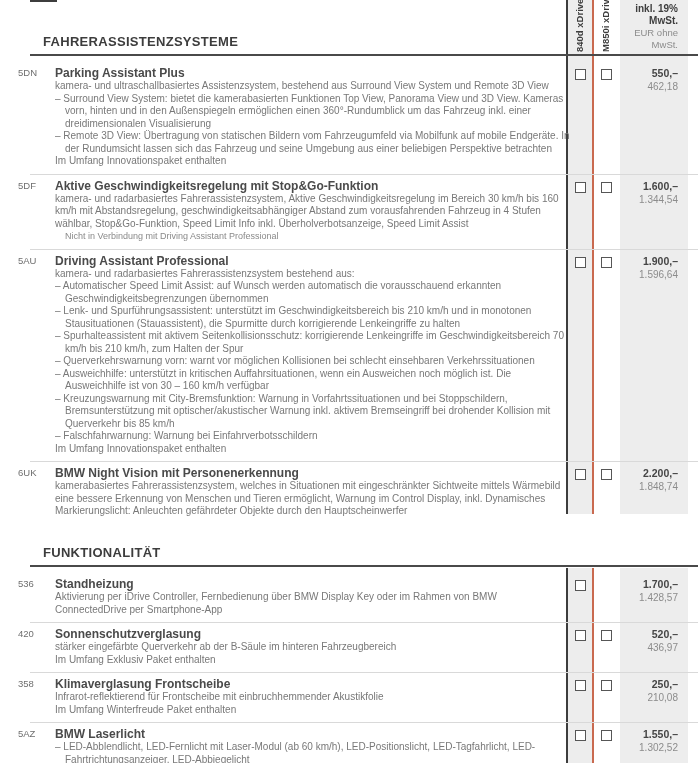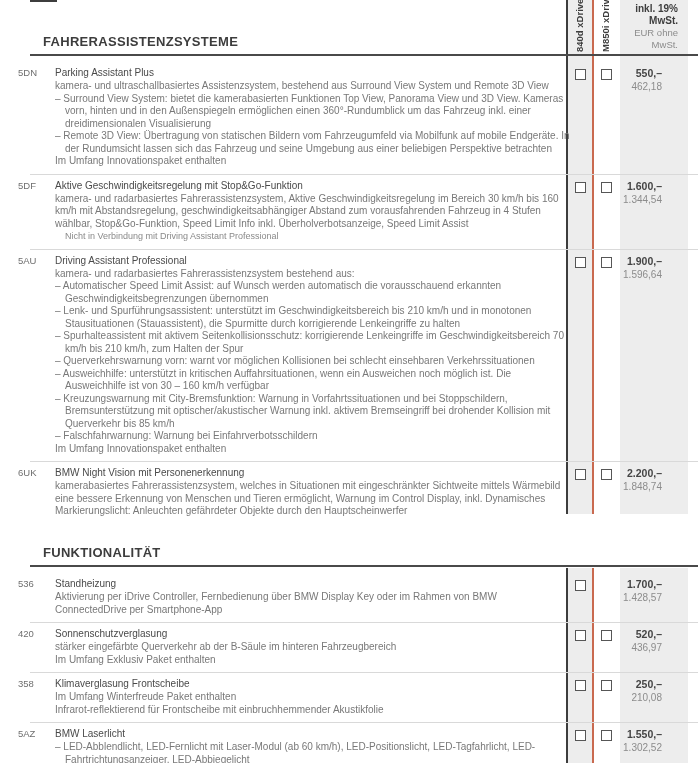--- a/index.html
+++ b/index.html
@@ -41,32 +41,32 @@
   .sec-0 .sec-head{padding-top:34px;}
   .sec-1 .sec-head{padding-top:14px;}
   .sec-rule{height:2px;background:#4a4a4a;margin:5px 0 0 30px;}
 
   
   .rows{margin-top:5px;}
   .row{position:relative;padding:5px 0 6px 12px;}
   .row.has-sep::before{content:"";position:absolute;left:30px;right:0;top:0;height:1px;background:var(--separator,#d9d9d9);}
   .code{position:absolute;left:18px;top:6px;font-size:9.5px;color:#6e6e6e;}
   .rtext{margin-left:43px;width:515px;font-size:10px;line-height:12.5px;}
-  .rtitle{font-weight:normal;color:var(--title-text,#4a4a4a);font-size:10px;line-height:14px;}
+  .rtitle{font-weight:bold;color:var(--title-text,#4a4a4a);font-size:12px;line-height:14px;}
   .ln{margin:0;}
   .ln.b{padding-left:10px;text-indent:-10px;}
   .ln.n{font-size:9px;padding-left:10px;color:#8a8a8a;}
 
   
   .cb{position:absolute;top:8px;width:9px;height:9px;border:1px solid #565656;background:#fff;}
   .cb1{left:575px;}
   .cb2{left:601px;}
 
   
-  .price{position:absolute;left:604px;top:6px;width:58px;padding-right:10px;text-align:right;}
+  .price{position:absolute;left:620px;top:6px;width:58px;padding-right:10px;text-align:right;}
   .pg{font-size:10.5px;line-height:13px;font-weight:bold;color:#454545;}
   .pn{font-size:10px;line-height:13px;color:var(--net-text,#8c8c8c);}
 </style>
 </head>
 <body>
 
 <div class="page">
 
   <div class="toptick"></div>
 
@@ -187,22 +187,22 @@
             <span class="cb cb2"></span>
             <div class="price">
               <div class="pg">520,–</div>
               <div class="pn">436,97</div>
             </div>
           </div>
           <div class="row has-sep">
             <span class="code">358</span>
             <div class="rtext">
               <div class="rtitle">Klimaverglasung Frontscheibe</div>
+              <div class="ln p">Infrarot-reflektierend für Frontscheibe mit einbruchhemmender Akustikfolie</div>
               <div class="ln p">Im Umfang Winterfreude Paket enthalten</div>
-              <div class="ln p">Infrarot-reflektierend für Frontscheibe mit einbruchhemmender Akustikfolie</div>
             </div>
             <span class="cb cb1"></span>
             <span class="cb cb2"></span>
             <div class="price">
               <div class="pg">250,–</div>
               <div class="pn">210,08</div>
             </div>
           </div>
           <div class="row has-sep">
             <span class="code">5AZ</span>

